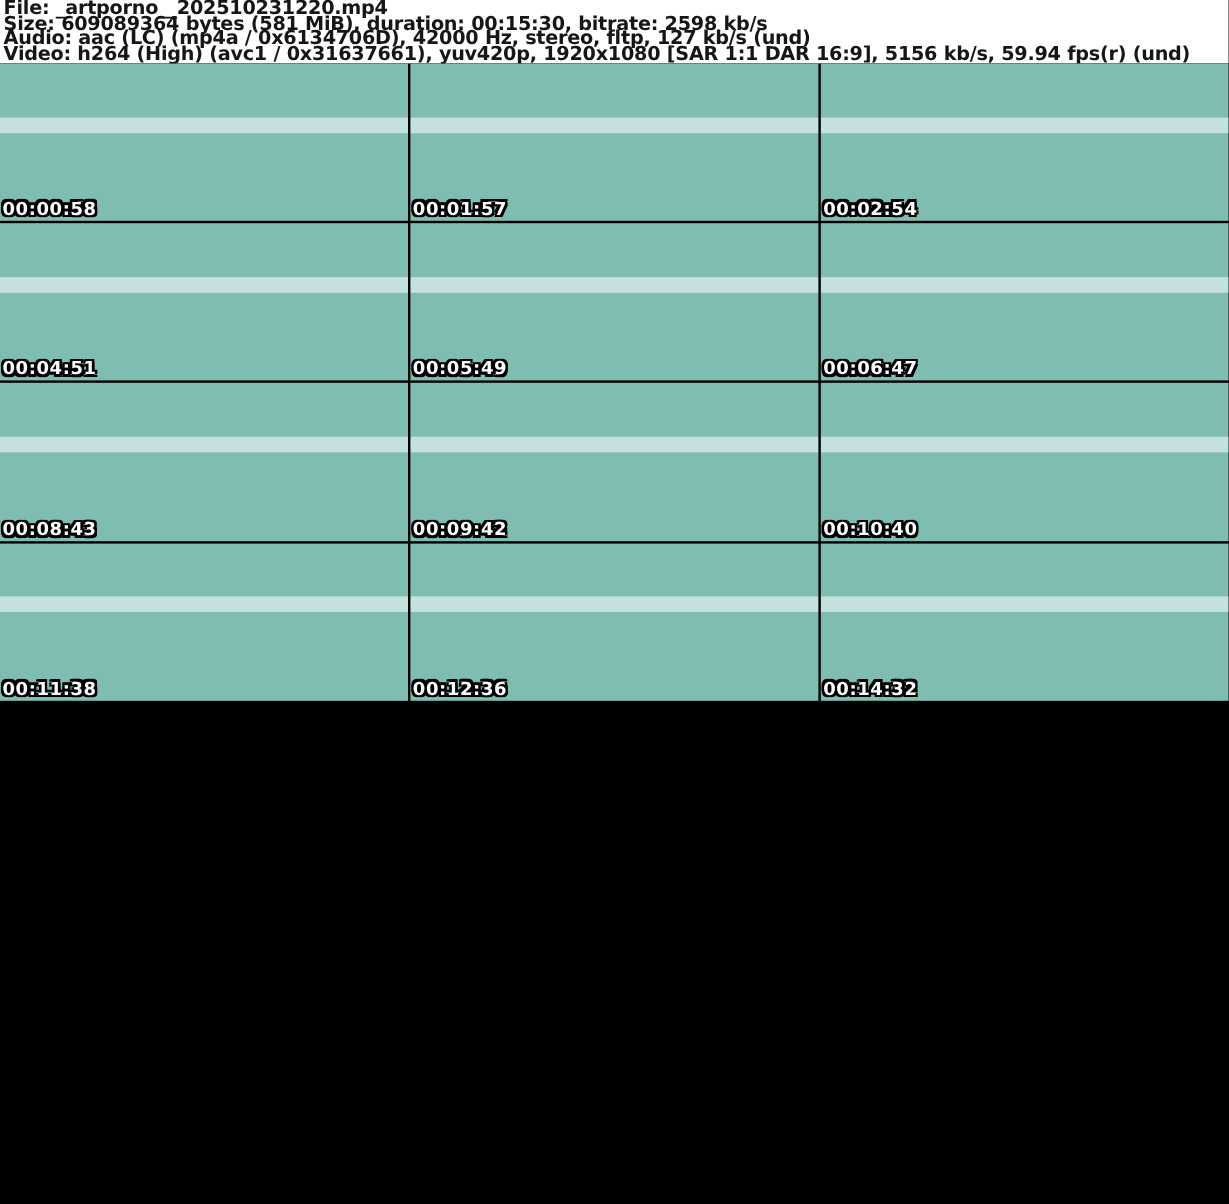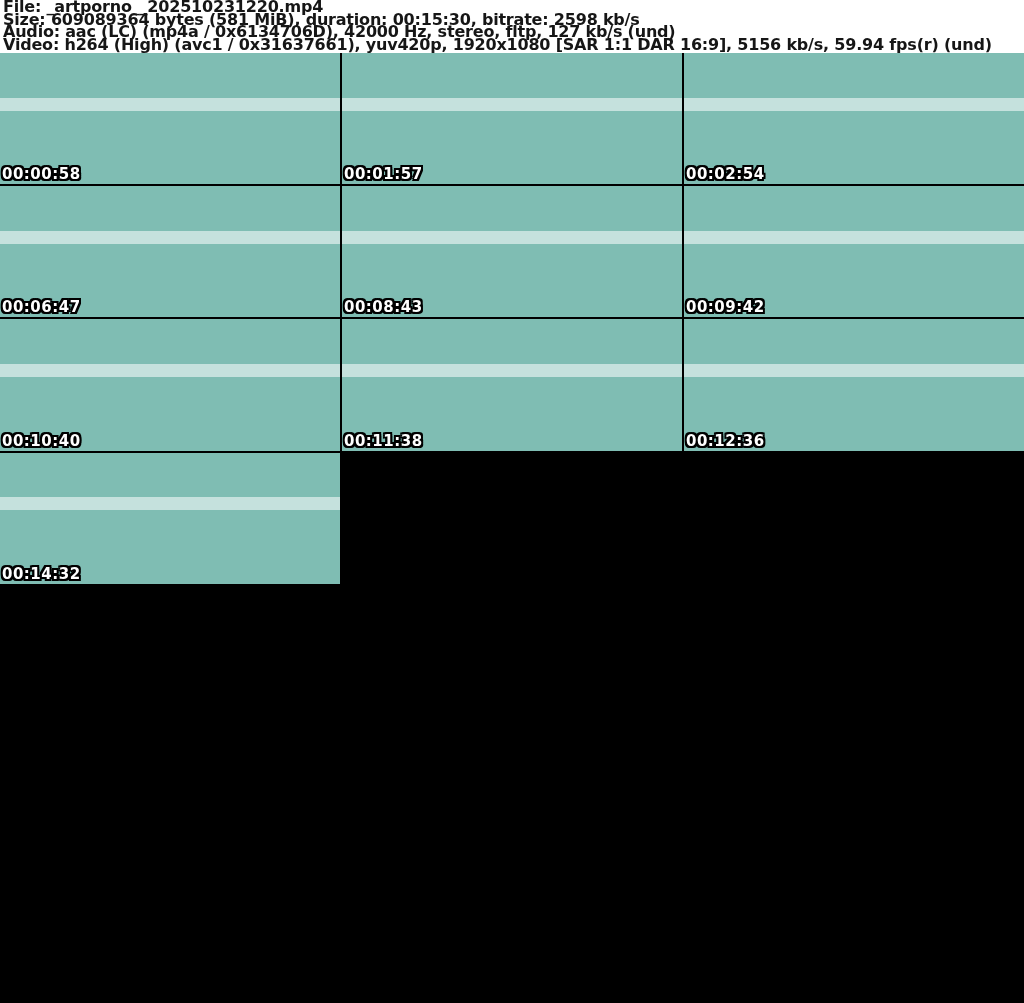--- a/index.html
+++ b/index.html
@@ -88,20 +88,28 @@
       <div class="tile">
         <div class="band"></div>
         <span class="timestamp">00:01:57</span>
       </div>
       <div class="tile">
         <div class="band"></div>
         <span class="timestamp">00:02:54</span>
       </div>
       <div class="tile">
         <div class="band"></div>
+        <span class="timestamp">00:04:51</span>
+      </div>
+      <div class="tile">
+        <div class="band"></div>
+        <span class="timestamp">00:05:49</span>
+      </div>
+      <div class="tile">
+        <div class="band"></div>
         <span class="timestamp">00:06:47</span>
       </div>
       <div class="tile">
         <div class="band"></div>
         <span class="timestamp">00:08:43</span>
       </div>
       <div class="tile">
         <div class="band"></div>
         <span class="timestamp">00:09:42</span>
       </div>

